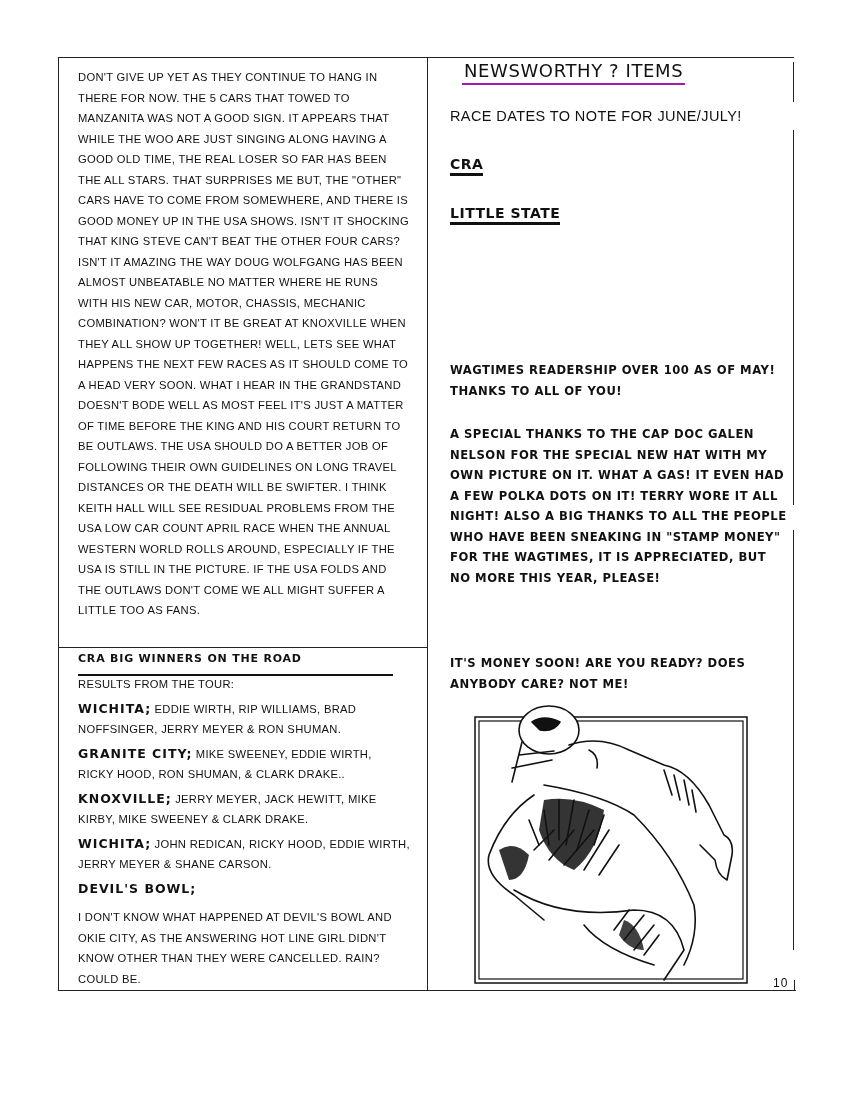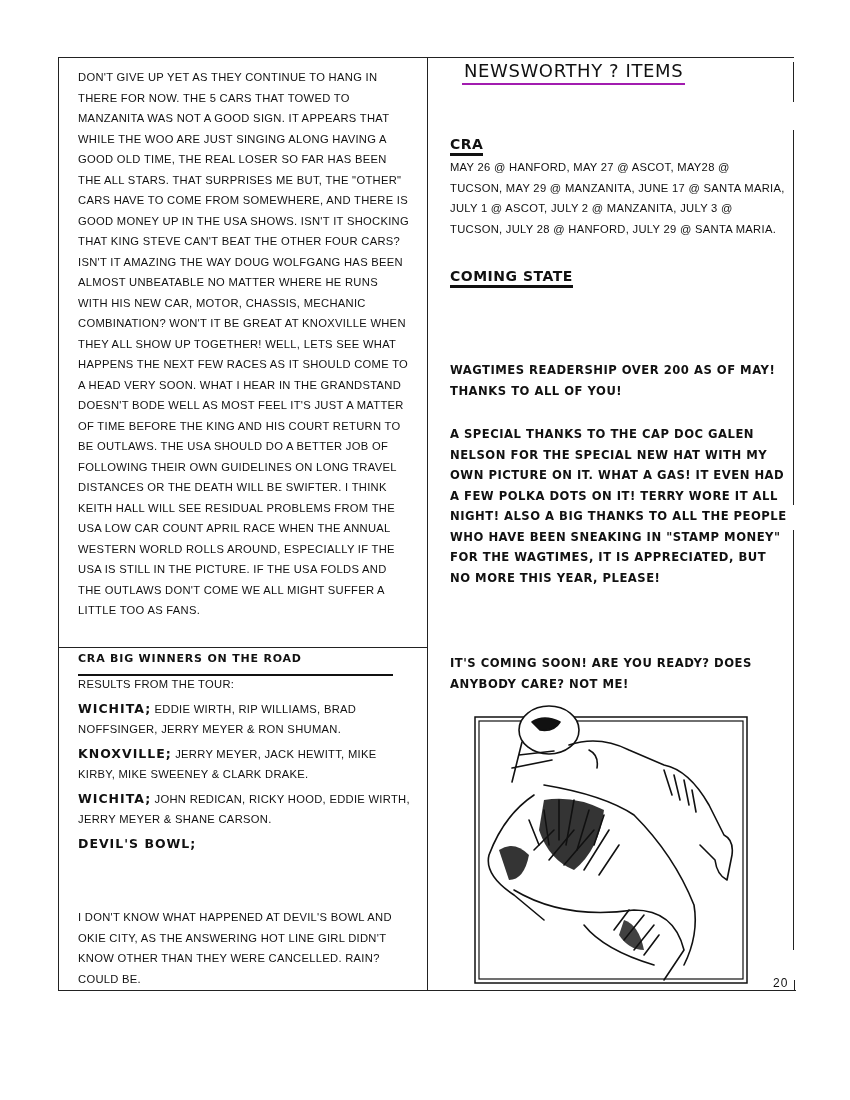--- a/index.html
+++ b/index.html
@@ -38,43 +38,44 @@
 <div class="col body-text" style="left:74px; top:63px; width:340px;">
   <p>DON'T GIVE UP YET AS THEY CONTINUE TO HANG IN THERE FOR NOW. THE 5 CARS THAT TOWED TO MANZANITA WAS NOT A GOOD SIGN. IT APPEARS THAT WHILE THE WOO ARE JUST SINGING ALONG HAVING A GOOD OLD TIME, THE REAL LOSER SO FAR HAS BEEN THE ALL STARS. THAT SURPRISES ME BUT, THE "OTHER" CARS HAVE TO COME FROM SOMEWHERE, AND THERE IS GOOD MONEY UP IN THE USA SHOWS.  ISN'T IT SHOCKING THAT KING STEVE CAN'T BEAT THE OTHER FOUR CARS? ISN'T IT AMAZING THE WAY DOUG WOLFGANG HAS BEEN ALMOST UNBEATABLE NO MATTER WHERE HE RUNS WITH HIS NEW CAR, MOTOR, CHASSIS, MECHANIC COMBINATION? WON'T IT BE GREAT AT KNOXVILLE WHEN THEY ALL SHOW UP TOGETHER!  WELL,  LETS SEE WHAT HAPPENS THE NEXT FEW RACES AS IT SHOULD COME TO A HEAD VERY SOON.  WHAT I HEAR IN THE GRANDSTAND DOESN'T BODE WELL AS MOST FEEL IT'S JUST A MATTER OF TIME BEFORE THE KING AND HIS COURT RETURN TO BE OUTLAWS. THE USA SHOULD DO A BETTER JOB OF FOLLOWING THEIR OWN GUIDELINES ON LONG TRAVEL DISTANCES OR THE DEATH WILL BE SWIFTER. I THINK KEITH HALL WILL SEE RESIDUAL PROBLEMS FROM THE USA LOW CAR COUNT APRIL RACE WHEN THE ANNUAL WESTERN WORLD ROLLS AROUND, ESPECIALLY IF THE USA IS STILL IN THE PICTURE.  IF THE USA FOLDS AND THE OUTLAWS DON'T COME WE ALL MIGHT SUFFER A LITTLE TOO AS FANS.</p>
 </div>
 
 <div class="col" style="left:78px; top:650px; width:315px;">
   <div class="section-title">CRA BIG WINNERS ON THE ROAD</div>
 </div>
 <div class="col body-text" style="left:74px; top:670px; width:340px;">
   <p>RESULTS FROM THE TOUR:</p>
   <p><span class="city">WICHITA;</span><span> EDDIE WIRTH,  RIP WILLIAMS,  BRAD NOFFSINGER,  JERRY MEYER &amp;  RON SHUMAN.</span></p>
+  <p><span class="city">GRANITE CITY;</span><span> MIKE SWEENEY,  EDDIE WIRTH, RICKY HOOD,  RON SHUMAN, &amp;  CLARK DRAKE..</span></p>
   <p><span class="city">KNOXVILLE;</span><span> JERRY MEYER,  JACK HEWITT,  MIKE KIRBY,  MIKE SWEENEY &amp;  CLARK DRAKE.</span></p>
   <p><span class="city">WICHITA;</span><span> JOHN REDICAN,  RICKY HOOD,  EDDIE WIRTH,  JERRY MEYER &amp;  SHANE CARSON.</span></p>
   <p><span class="city">DEVIL'S BOWL;</span><span></span></p>
 </div>
 <div class="col body-text" style="left:74px; top:903px; width:340px;">
   <p>I DON'T KNOW WHAT HAPPENED AT DEVIL'S BOWL AND OKIE CITY, AS THE ANSWERING HOT LINE GIRL DIDN'T KNOW OTHER THAN THEY WERE CANCELLED. RAIN? COULD BE.</p>
 </div>
 
 <div class="col" style="left:462px; top:60px;">
   <span class="big-title">NEWSWORTHY ? ITEMS</span>
 </div>
 
 <div class="col" style="left:450px; top:106px; width:335px;">
+  <div class="race-dates">RACE DATES TO NOTE FOR JUNE/JULY!</div>
   <div style="margin-top:2px;"><span class="subhead">CRA</span></div>
-  <div class="body-text" style="margin-top:1px;">MAY 26 @ HANFORD, MAY 27 @ ASCOT, MAY28 @ TUCSON, MAY 29 @ MANZANITA, JUNE 17 @ SANTA MARIA, JULY 1 @ ASCOT, JULY 2 @ MANZANITA, JULY 3 @ TUCSON, JULY 28 @ HANFORD, JULY 29 @ SANTA MARIA.</div>
-  <div style="margin-top:1px;"><span class="subhead">COMING STATE</span></div>
+  <div style="margin-top:1px;"><span class="subhead">LITTLE STATE</span></div>
 </div>
 
-<div class="col bold-para" style="left:450px; top:360px; width:335px;">WAGTIMES READERSHIP OVER 200 AS OF MAY! THANKS TO ALL OF YOU!</div>
+<div class="col bold-para" style="left:450px; top:360px; width:335px;">WAGTIMES READERSHIP OVER 100 AS OF MAY! THANKS TO ALL OF YOU!</div>
 
 <div class="col bold-para" style="left:450px; top:424px; width:340px;">A SPECIAL THANKS TO THE CAP DOC GALEN NELSON FOR THE SPECIAL NEW HAT WITH MY OWN PICTURE ON IT. WHAT A GAS! IT EVEN HAD A FEW POLKA DOTS ON IT! TERRY WORE IT ALL NIGHT! ALSO A BIG THANKS TO ALL THE PEOPLE WHO HAVE BEEN SNEAKING IN "STAMP MONEY" FOR THE WAGTIMES, IT IS APPRECIATED, BUT NO MORE THIS YEAR, PLEASE!</div>
 
-<div class="col bold-para" style="left:450px; top:653px; width:320px;">IT'S COMING SOON!   ARE YOU READY? DOES ANYBODY CARE? NOT ME!</div>
+<div class="col bold-para" style="left:450px; top:653px; width:320px;">IT'S MONEY SOON!   ARE YOU READY? DOES ANYBODY CARE? NOT ME!</div>
 
 <svg class="illus" style="left:474px; top:700px;" width="275" height="285" viewBox="0 0 275 285">
   <rect x="1" y="17" width="272" height="266" fill="none" stroke="#111" stroke-width="1.5"></rect>
   <rect x="5" y="21" width="264" height="258" fill="none" stroke="#111" stroke-width="1.2"></rect>
   <g fill="none" stroke="#111" stroke-width="1.6" stroke-linecap="round" stroke-linejoin="round">
     <ellipse cx="75" cy="30" rx="30" ry="24" fill="#fff"></ellipse>
     <path d="M58 22 q12 -8 28 0 q-6 10 -20 8 z" fill="#111"></path>
     <path d="M45 55 l35 -4 M38 68 l40 -8 M48 42 l-10 40"></path>
     <path d="M95 45 q30 -10 60 5 l35 15 q25 5 45 40 l15 30 q10 5 8 20 l-5 25 q-10 -5 -12 -20 l-15 -15"></path>
     <path d="M115 50 q10 5 8 18"></path>
@@ -87,13 +88,13 @@
     <path d="M190 70 l8 25 M200 75 l6 25 M210 80 l5 25 M218 90 l4 22"></path>
     <path d="M140 230 l15 -20 M150 240 l20 -25 M160 250 l20 -25 M170 255 l15 -20"></path>
   </g>
   <g fill="#111">
     <path d="M70 100 q30 -5 60 10 q-5 40 -30 60 q-25 -10 -35 -40 z" opacity="0.85"></path>
     <path d="M25 150 q15 -10 30 5 q-5 25 -20 25 z" opacity="0.85"></path>
     <path d="M150 220 q15 5 20 30 q-15 0 -25 -15 z" opacity="0.8"></path>
   </g>
 </svg>
 
-<div class="page-num" style="left:773px; top:976px;">20</div>
+<div class="page-num" style="left:773px; top:976px;">10</div>
 
 </body></html>

